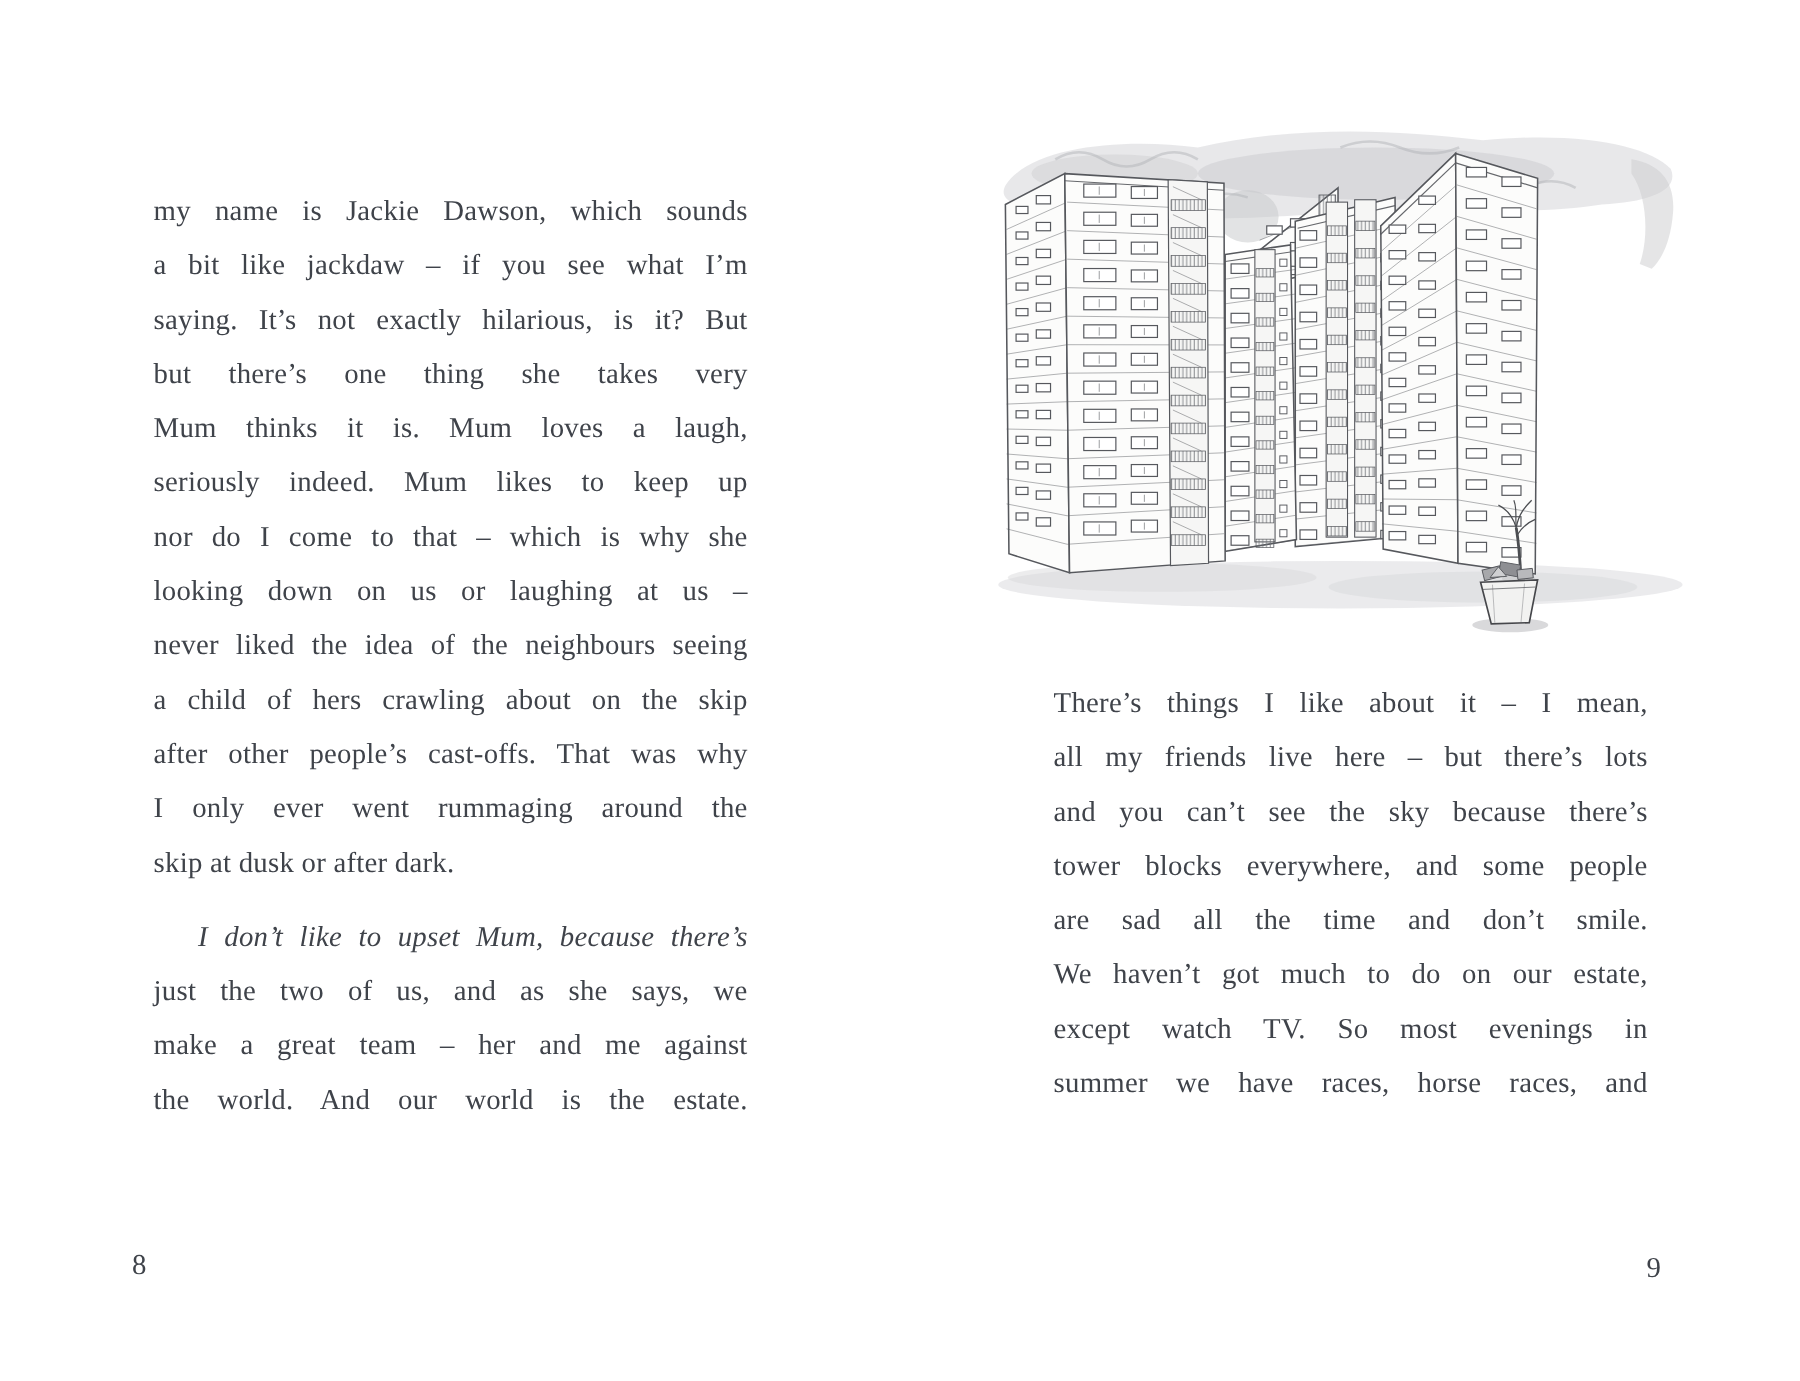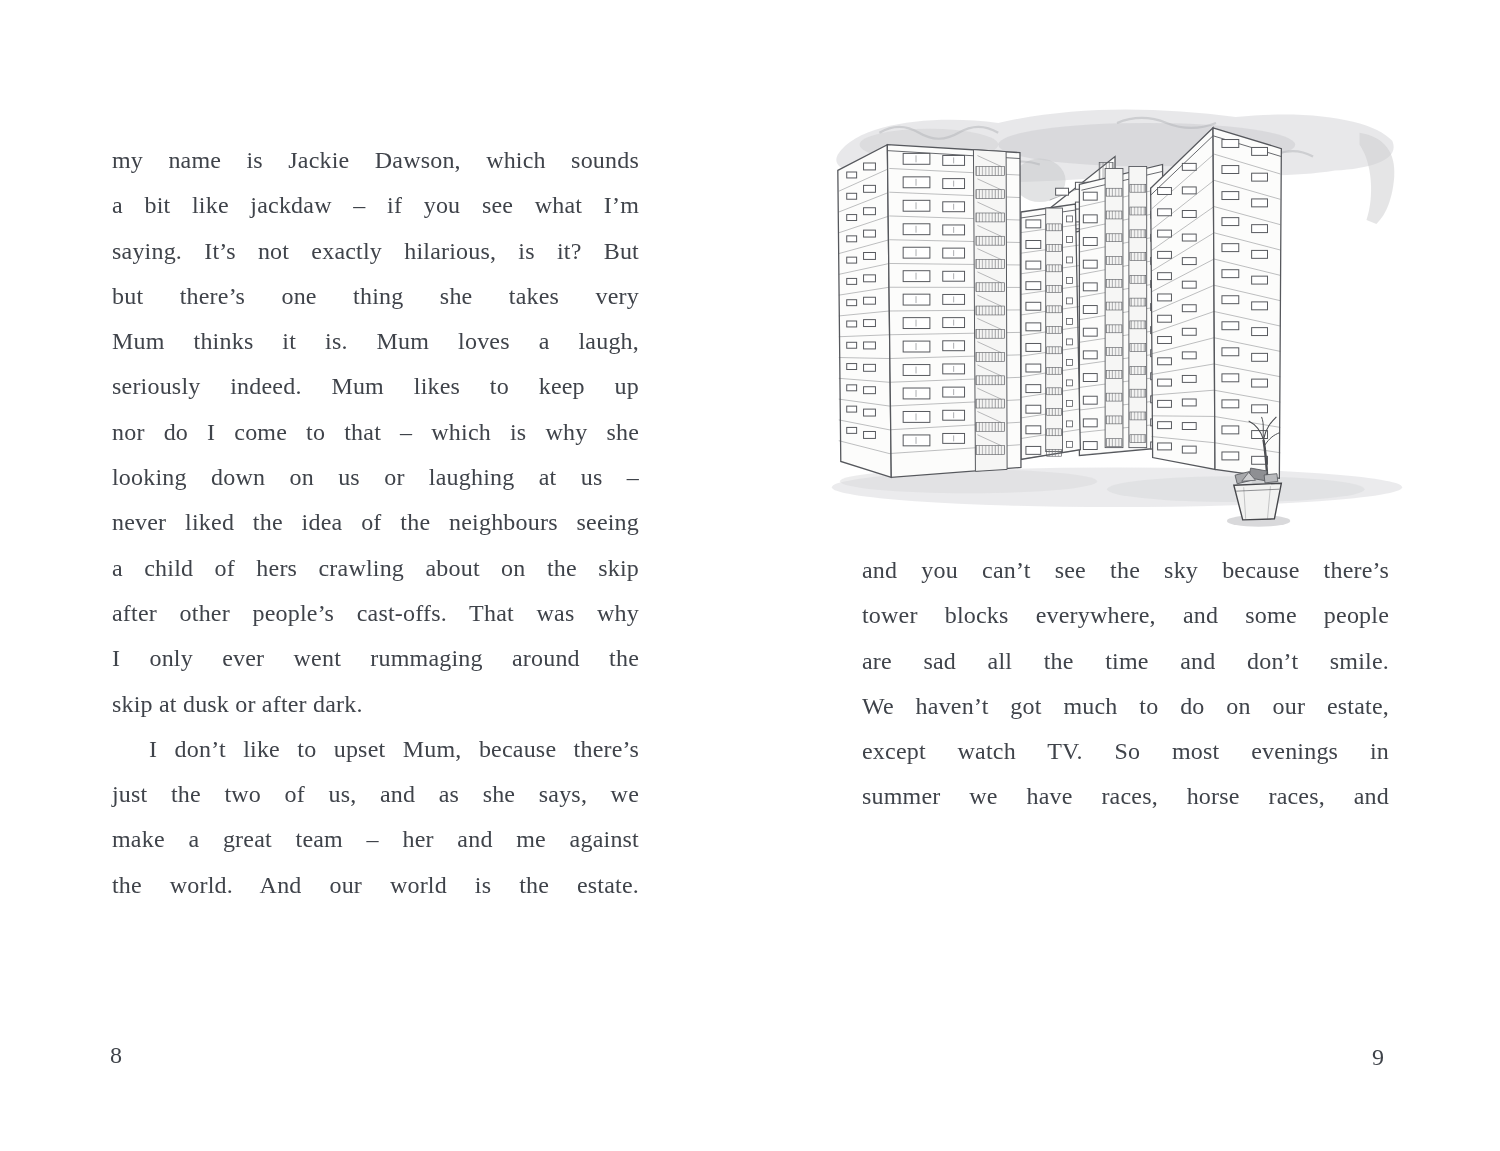--- a/index.html
+++ b/index.html
@@ -6,24 +6,24 @@
   body{
     width:1500px;height:1151px;position:relative;background:#ffffff;
     font-family:"Liberation Serif", serif;color:#3f434a;overflow:hidden;
   }
   .page{position:absolute;top:0;height:1151px;}
   #page-left{left:0;width:750px;}
   #page-right{left:750px;width:750px;}
   .text-block{position:absolute;width:527px;font-size:24px;line-height:45.3px;letter-spacing:.2px;}
   #left-text{left:112px;top:138px;}
   #right-text{left:112px;top:548px;} 
-  .para{margin:0;}
+  .para{margin:16px;}
   .line{text-align:justify;text-align-last:justify;white-space:normal;}
   .line.endleft{text-align-last:left;}
-  .para.indent .line:first-child{text-indent:37px;}
+  .para.indent .line:first-child{text-indent:37px;font-style:italic;}
   .pagenum{position:absolute;font-size:24px;letter-spacing:.3px;}
   #pagenum-left{left:110px;top:1042px;}
   #pagenum-right{left:622px;top:1044px;}
   figure#illustration{position:absolute;left:70px;top:92px;width:594px;height:438px;margin:0;}
   figure#illustration svg{width:100%;height:100%;display:block;}
 </style>
 </head>
 <body>
 
 <div class="page" id="page-left">
@@ -429,20 +429,22 @@
           <polygon points="426,392 433,383 440,391" fill="#cfd0d2" stroke="#56585d" stroke-width=".8"></polygon>
           <polygon points="418,396 466,394 459,430 427,431" fill="#f2f2f1" stroke="#46474b" stroke-width="1.4"></polygon>
           <line x1="420" y1="402" x2="464" y2="400" stroke="#56585d" stroke-width=".8" opacity=".8"></line>
           <line x1="428" y1="398" x2="430" y2="430" stroke="#56585d" stroke-width=".6" opacity=".5"></line>
           <line x1="455" y1="397" x2="452" y2="430" stroke="#56585d" stroke-width=".6" opacity=".5"></line>
         </g>
       </svg>
     </figure>
   <div class="text-block" id="right-text">
       <div class="para">
+        <div class="line">There’s things I like about it – I mean,</div>
+        <div class="line">all my friends live here – but there’s lots</div>
         <div class="line">and you can’t see the sky because there’s</div>
         <div class="line">tower blocks everywhere, and some people</div>
         <div class="line">are sad all the time and don’t smile.</div>
         <div class="line">We haven’t got much to do on our estate,</div>
         <div class="line">except watch TV. So most evenings in</div>
         <div class="line">summer we have races, horse races, and</div>
       </div>
     </div>
   <div class="pagenum" id="pagenum-right">9</div>
 </div>

